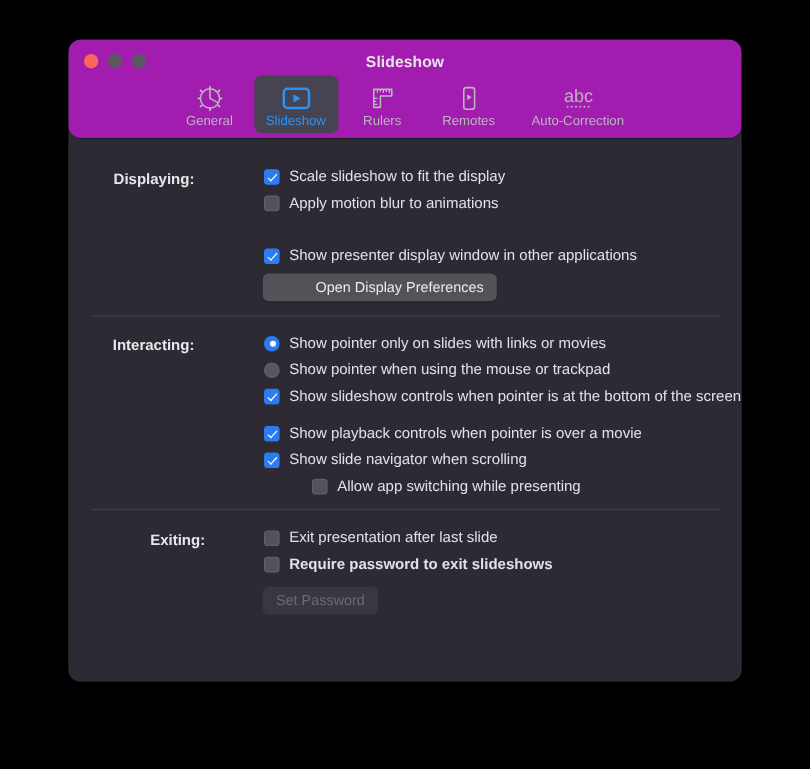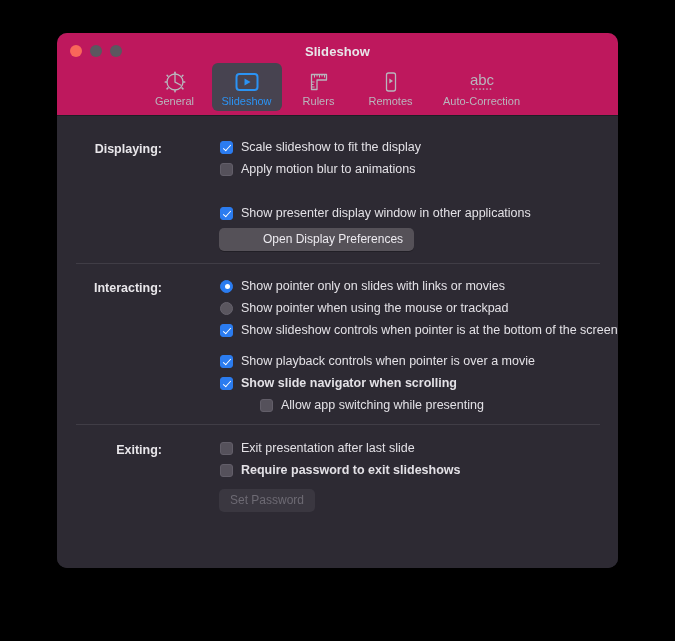--- a/index.html
+++ b/index.html
@@ -25,22 +25,23 @@
     background: #2d2a33;
     border-radius: 10px;
     overflow: hidden;
     box-shadow: 0 10px 30px rgba(0,0,0,0.55);
   }
 
   
   #titlebar {
     position: relative;
     height: 82px;
-    background: #be185d;
+    background: #a21caf;
     border-bottom: 1px solid #201e25;
+    border-radius: 11px;
   }
   #traffic {
     position: absolute;
     left: 13px;
     top: 12px;
     display: flex;
     gap: 8px;
   }
   .light {
     width: 12px;
@@ -347,33 +348,33 @@
     <div class="ctrl-row" style="top:207px;">
       <span class="cb on"></span>
       <span class="ctrl-label">Show slideshow controls when pointer is at the bottom of the screen</span>
     </div>
 
     <div class="ctrl-row" style="top:238px;">
       <span class="cb on"></span>
       <span class="ctrl-label">Show playback controls when pointer is over a movie</span>
     </div>
 
-    <div class="ctrl-row" style="top:260px;font-weight:bold;">
+    <div class="ctrl-row" style="top:260px;">
       <span class="cb on"></span>
       <span class="ctrl-label">Show slide navigator when scrolling</span>
     </div>
 
     <div class="ctrl-row" style="top:282px;margin-left:40px;">
       <span class="cb off"></span>
       <span class="ctrl-label">Allow app switching while presenting</span>
     </div>
 
     <div class="divider" style="top:308px;"></div>
 
-    <div class="sec-label" style="left:19px; top:327px;">Exiting:</div>
+    <div class="sec-label" style="left:28px; top:327px;">Exiting:</div>
 
     <div class="ctrl-row" style="top:325px;">
       <span class="cb off"></span>
       <span class="ctrl-label">Exit presentation after last slide</span>
     </div>
 
     <div class="ctrl-row" style="top:347px;font-weight:bold;">
       <span class="cb off"></span>
       <span class="ctrl-label">Require password to exit slideshows</span>
     </div>

